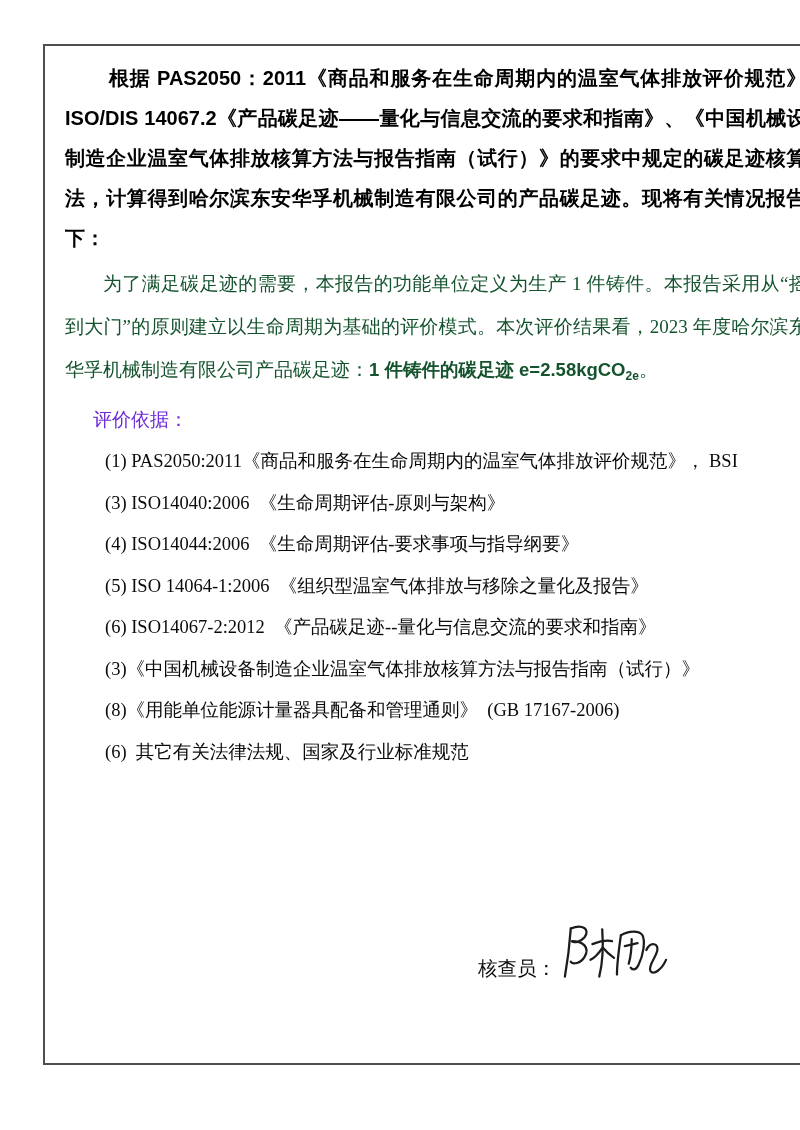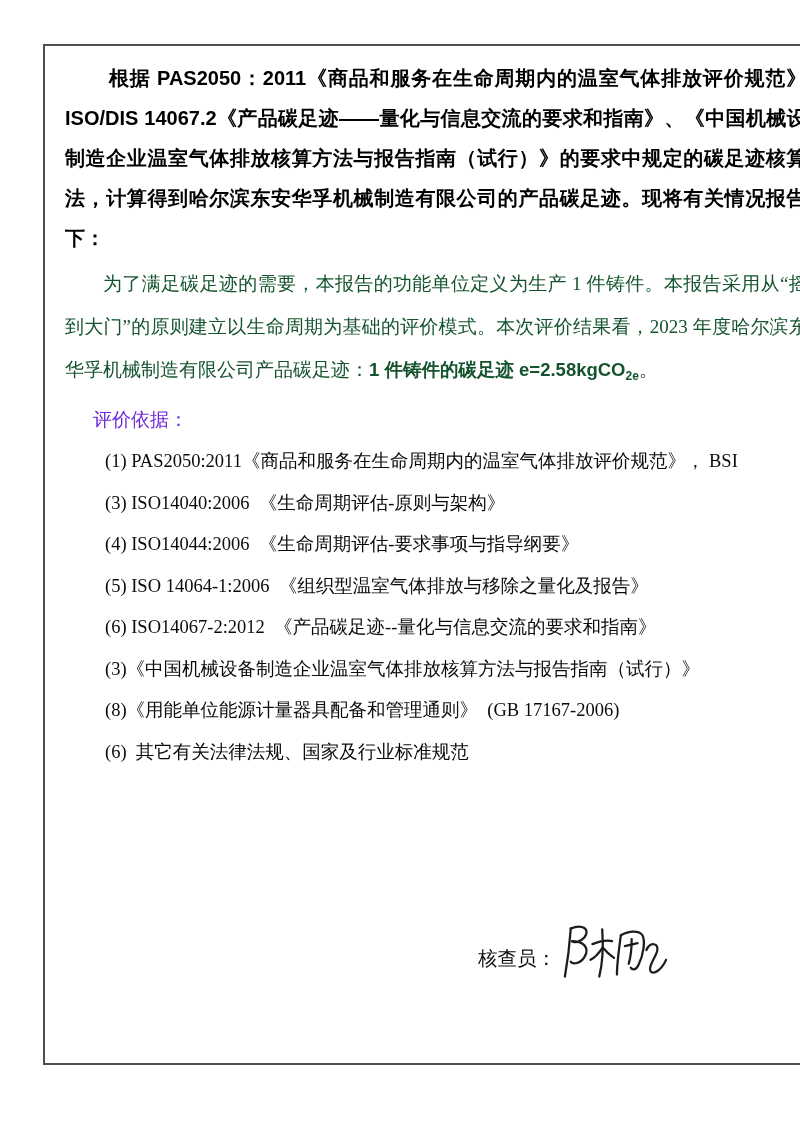--- a/index.html
+++ b/index.html
@@ -67,21 +67,21 @@
     font-size: 18.5px;
     line-height: 41.5px;
     white-space: pre-wrap;
     color: #0a0a0a;
   }
   .signature-row {
     position: absolute;
     left: 433px;
     top: 874px;
     display: flex;
-    align-items: center;
+    align-items: flex-end;
   }
   .sig-label {
     font-family: "Liberation Serif", serif;
     font-size: 19.5px;
     line-height: 26px;
     padding-top: 16px;
     white-space: nowrap;
     color: #0a0a0a;
   }
   .sig {

